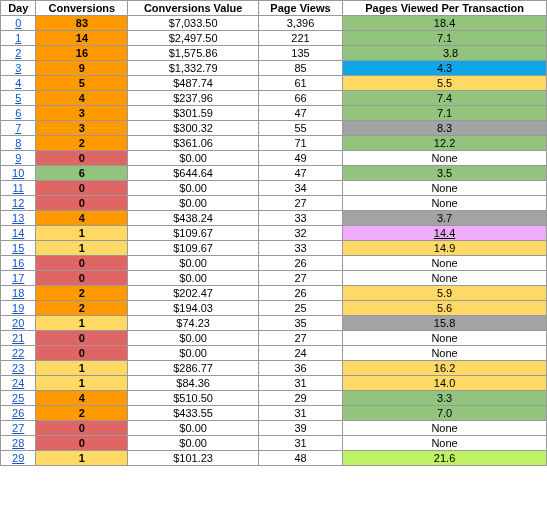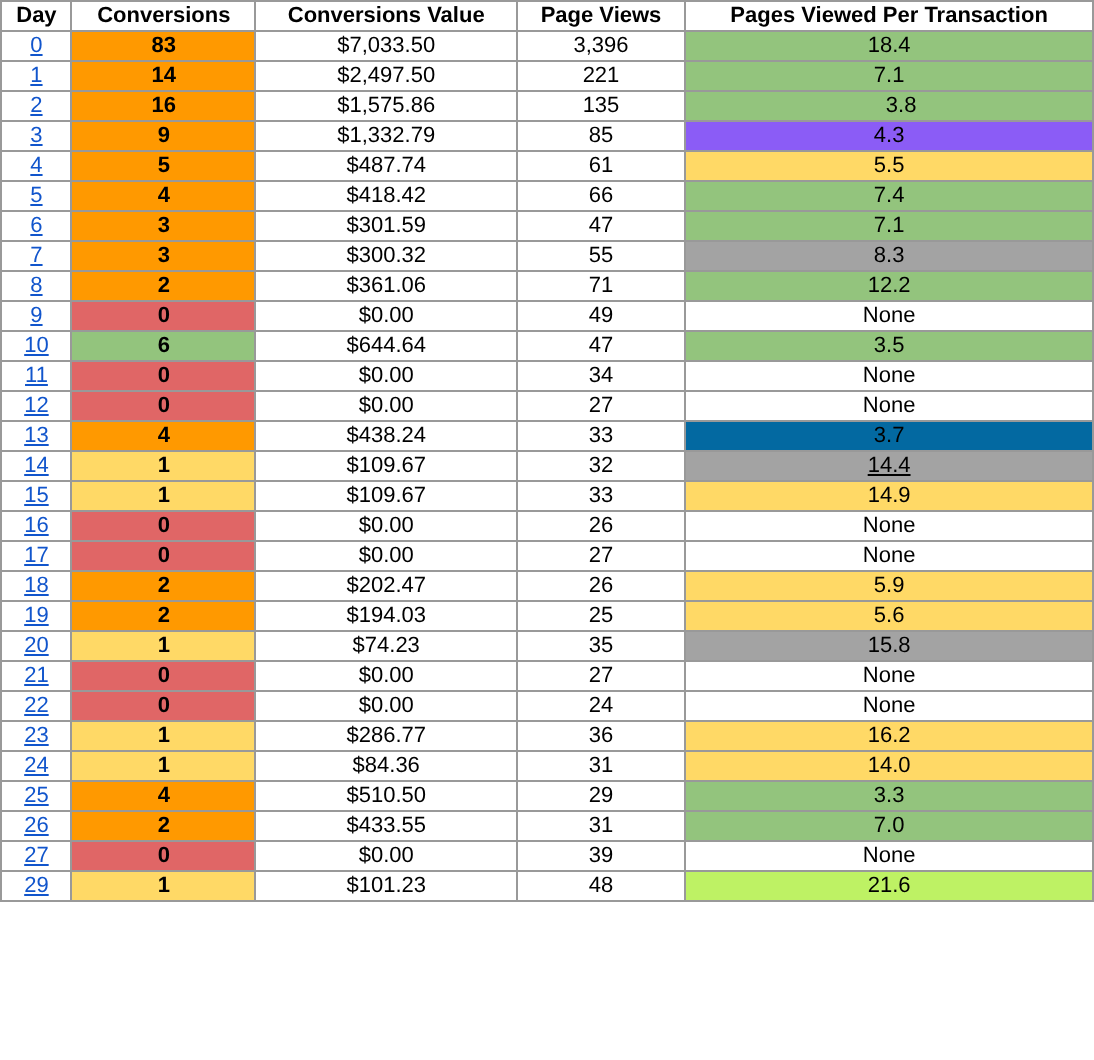--- a/index.html
+++ b/index.html
@@ -69,33 +69,33 @@
         <td style="background-color: rgb(255, 153, 0); font-weight: bold;">16</td>
         <td class="conv-val">$1,575.86</td>
         <td class="page-views">135</td>
         <td style="background-color: rgb(147, 196, 125); padding-left: 16px;">3.8</td>
       </tr>
       <tr>
         <td class="day">3</td>
         <td style="background-color: rgb(255, 153, 0); font-weight: bold;">9</td>
         <td class="conv-val">$1,332.79</td>
         <td class="page-views">85</td>
-        <td style="background-color: #8b5cf6;">4.3</td>
+        <td style="background-color: #0ea5e9;">4.3</td>
       </tr>
       <tr>
         <td class="day">4</td>
         <td style="background-color: rgb(255, 153, 0); font-weight: bold;">5</td>
         <td class="conv-val">$487.74</td>
         <td class="page-views">61</td>
         <td style="background-color: rgb(255, 217, 102);">5.5</td>
       </tr>
       <tr>
         <td class="day">5</td>
         <td style="background-color: rgb(255, 153, 0); font-weight: bold;">4</td>
-        <td class="conv-val">$418.42</td>
+        <td class="conv-val">$237.96</td>
         <td class="page-views">66</td>
         <td style="background-color: rgb(147, 196, 125);">7.4</td>
       </tr>
       <tr>
         <td class="day">6</td>
         <td style="background-color: rgb(255, 153, 0); font-weight: bold;">3</td>
         <td class="conv-val">$301.59</td>
         <td class="page-views">47</td>
         <td style="background-color: rgb(147, 196, 125);">7.1</td>
       </tr>
@@ -139,28 +139,28 @@
         <td style="background-color: rgb(224, 102, 102); font-weight: bold;">0</td>
         <td class="conv-val">$0.00</td>
         <td class="page-views">27</td>
         <td style="background-color: rgb(255, 255, 255);">None</td>
       </tr>
       <tr>
         <td class="day">13</td>
         <td style="background-color: rgb(255, 153, 0); font-weight: bold;">4</td>
         <td class="conv-val">$438.24</td>
         <td class="page-views">33</td>
-        <td style="background-color: #0369a1;">3.7</td>
+        <td style="background-color: #a3a3a3;">3.7</td>
       </tr>
       <tr>
         <td class="day">14</td>
         <td style="background-color: rgb(255, 217, 102); font-weight: bold;">1</td>
         <td class="conv-val">$109.67</td>
         <td class="page-views">32</td>
-        <td style="background-color: #a3a3a3; text-decoration: underline;">14.4</td>
+        <td style="background-color: #f0abfc; text-decoration: underline;">14.4</td>
       </tr>
       <tr>
         <td class="day">15</td>
         <td style="background-color: rgb(255, 217, 102); font-weight: bold;">1</td>
         <td class="conv-val">$109.67</td>
         <td class="page-views">33</td>
         <td style="background-color: rgb(255, 217, 102);">14.9</td>
       </tr>
       <tr>
         <td class="day">16</td>
@@ -240,20 +240,27 @@
         <td style="background-color: rgb(147, 196, 125);">7.0</td>
       </tr>
       <tr>
         <td class="day">27</td>
         <td style="background-color: rgb(224, 102, 102); font-weight: bold;">0</td>
         <td class="conv-val">$0.00</td>
         <td class="page-views">39</td>
         <td style="background-color: rgb(255, 255, 255);">None</td>
       </tr>
       <tr>
+        <td class="day">28</td>
+        <td style="background-color: rgb(224, 102, 102); font-weight: bold;">0</td>
+        <td class="conv-val">$0.00</td>
+        <td class="page-views">31</td>
+        <td style="background-color: rgb(255, 255, 255);">None</td>
+      </tr>
+      <tr>
         <td class="day">29</td>
         <td style="background-color: rgb(255, 217, 102); font-weight: bold;">1</td>
         <td class="conv-val">$101.23</td>
         <td class="page-views">48</td>
         <td style="background-color: #bef264;">21.6</td>
       </tr>
     </tbody>
 </table>
 
 </body></html>

